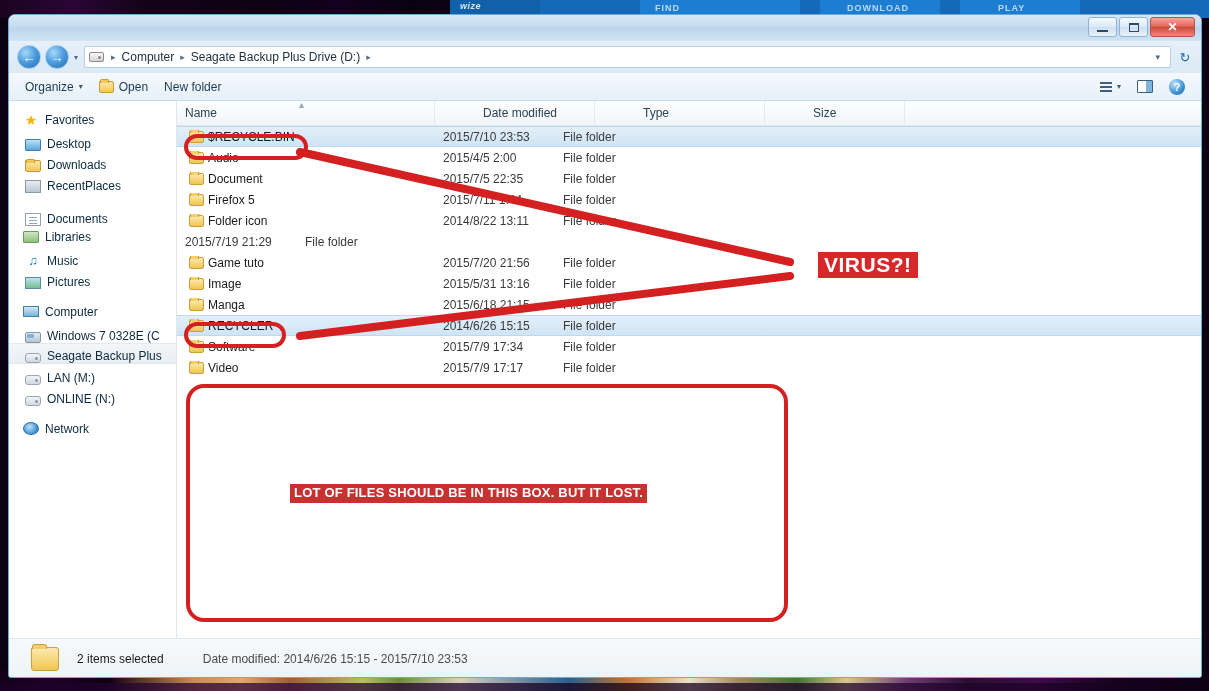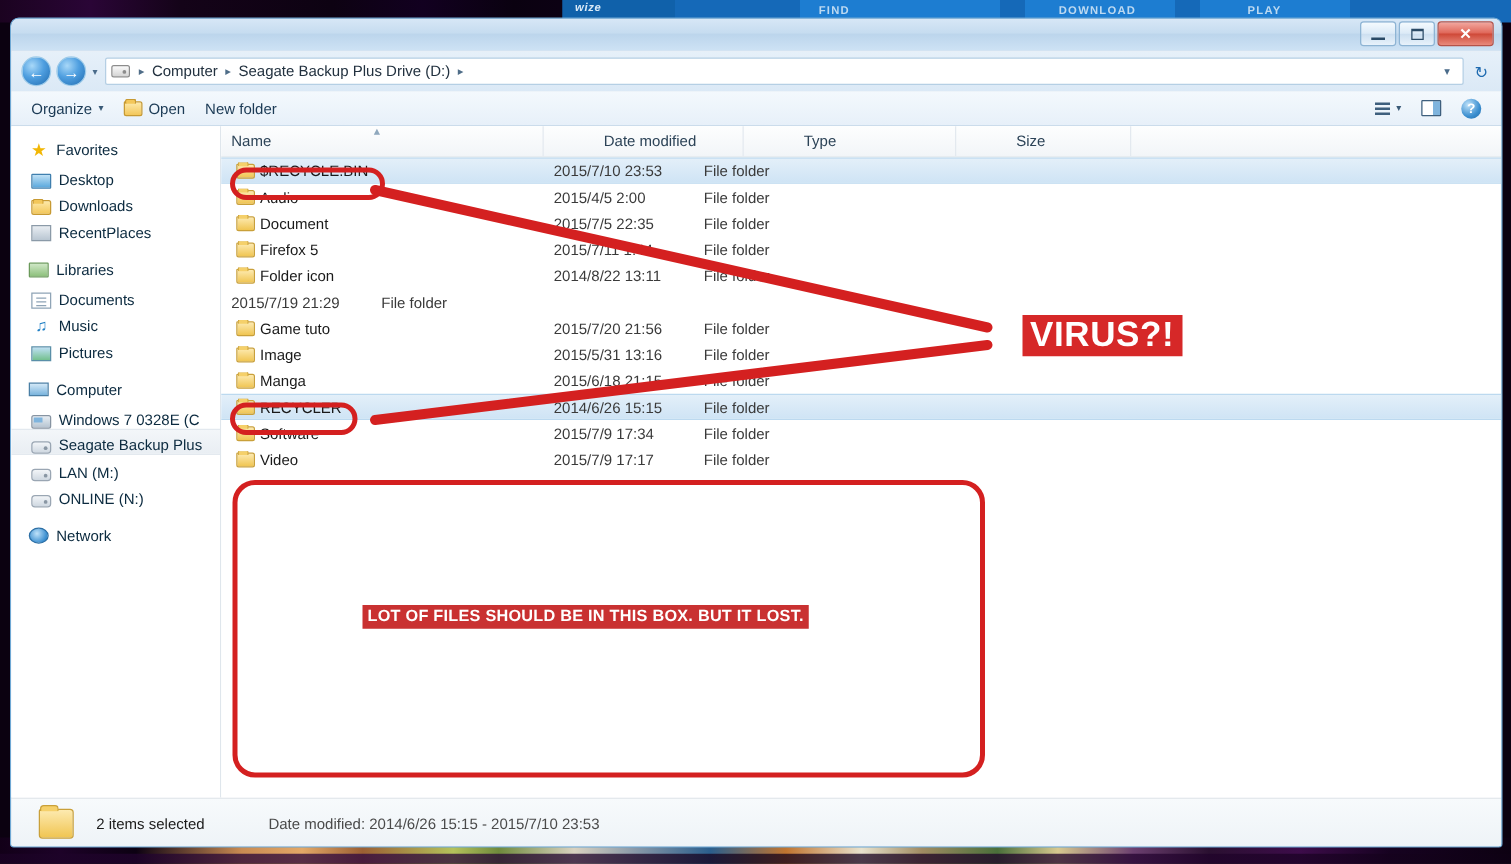--- a/index.html
+++ b/index.html
@@ -232,39 +232,39 @@
   }
   .status-folder {
     width: 28px; height: 24px; position: relative;
     background: linear-gradient(180deg,#fdeab0,#f0c552);
     border: 1px solid #c9a03a; border-radius: 2px 3px 3px 3px;
   }
   .status-folder::before {
     content:''; position:absolute; left:0; top:-4px; width:13px; height:4px;
     background:#f5d06a; border:1px solid #c9a03a; border-bottom:none; border-radius:3px 3px 0 0;
   }
-  .status-txt { font-size: 12px; color: #1a1a1a; display: flex; gap: 16px; align-items: baseline; }
+  .status-txt { font-size: 12px; color: #1a1a1a; display: flex; gap: 4px; align-items: baseline; }
   .status-sub { color: #4a4a4a; margin-left: 35px; }
 
   
   #anno { position: absolute; inset: 0; pointer-events: none; }
   .ovals {
     position: absolute; border: 4px solid #d42020; border-radius: 14px;
   }
   #oval-recyclebin { left: 184px; top: 134px; width: 124px; height: 26px; }
   #oval-recycler  { left: 184px; top: 322px; width: 102px; height: 26px; }
   #bigbox {
     position: absolute; left: 186px; top: 384px; width: 602px; height: 238px;
     border: 4px solid #d42020; border-radius: 18px;
   }
   .virus-label {
     position: absolute; left: 818px; top: 252px;
     background: #d62828; color: #ffffff;
     font-family: "Liberation Sans", sans-serif;
-    font-size: 28px; font-weight: bold; letter-spacing: .5px;
+    font-size: 21px; font-weight: bold; letter-spacing: .5px;
     padding: 2px 6px 3px 6px; line-height: 1;
   }
   .box-label {
     position: absolute; left: 290px; top: 484px;
     background: #c93131; color: #ffffff;
     font-size: 13px; font-weight: bold; letter-spacing: .2px;
     padding: 2px 4px; line-height: 1.15;
   }
 </style>
 </head>
@@ -370,27 +370,27 @@
         <span class="ic ic-folder"></span>
         <span>Downloads</span>
       </div>
       <div class="navrow child">
         <span class="ic ic-recent"></span>
         <span>RecentPlaces</span>
       </div>
 
       <div class="navgap"></div>
 
+      <div class="navrow child">
+        <span class="ic ic-doc"></span>
+        <span>Documents</span>
+      </div>
       <div class="navrow">
         <span class="ic ic-lib"></span>
         <span>Libraries</span>
-      </div>
-      <div class="navrow child">
-        <span class="ic ic-doc"></span>
-        <span>Documents</span>
       </div>
       <div class="navrow child">
         <span class="ic ic-music">♫</span>
         <span>Music</span>
       </div>
       <div class="navrow child">
         <span class="ic ic-pic"></span>
         <span>Pictures</span>
       </div>
 

